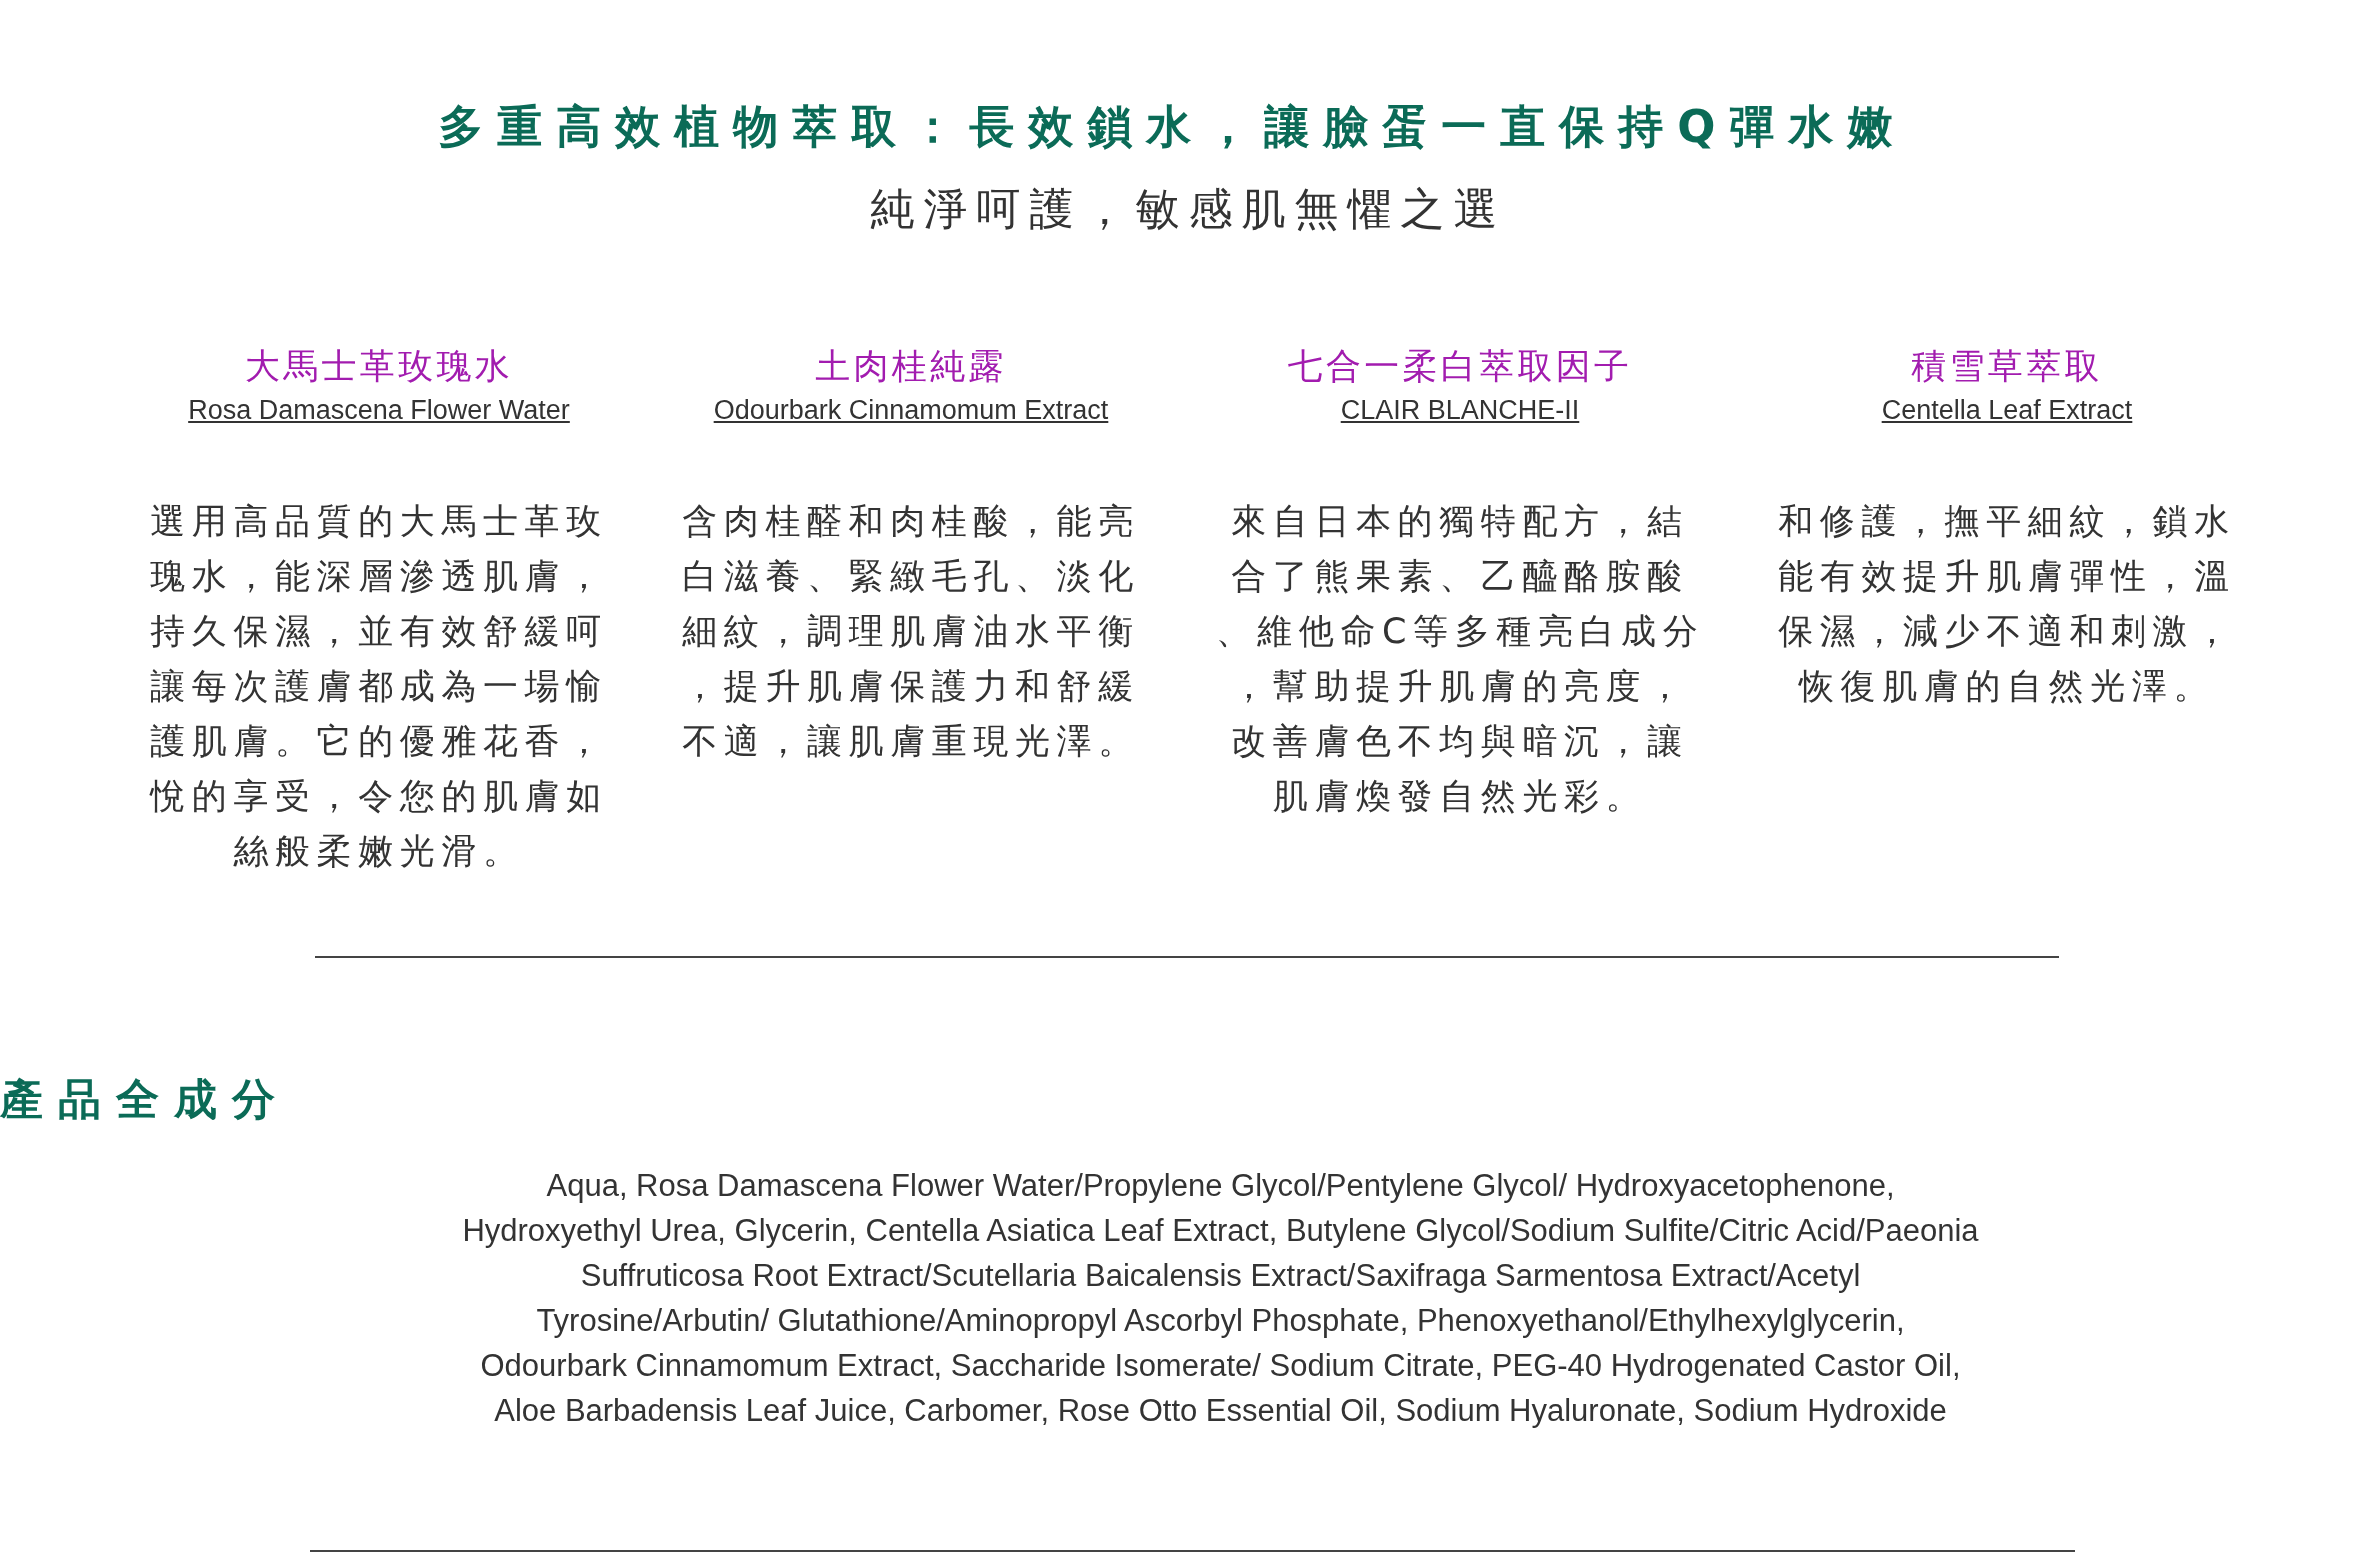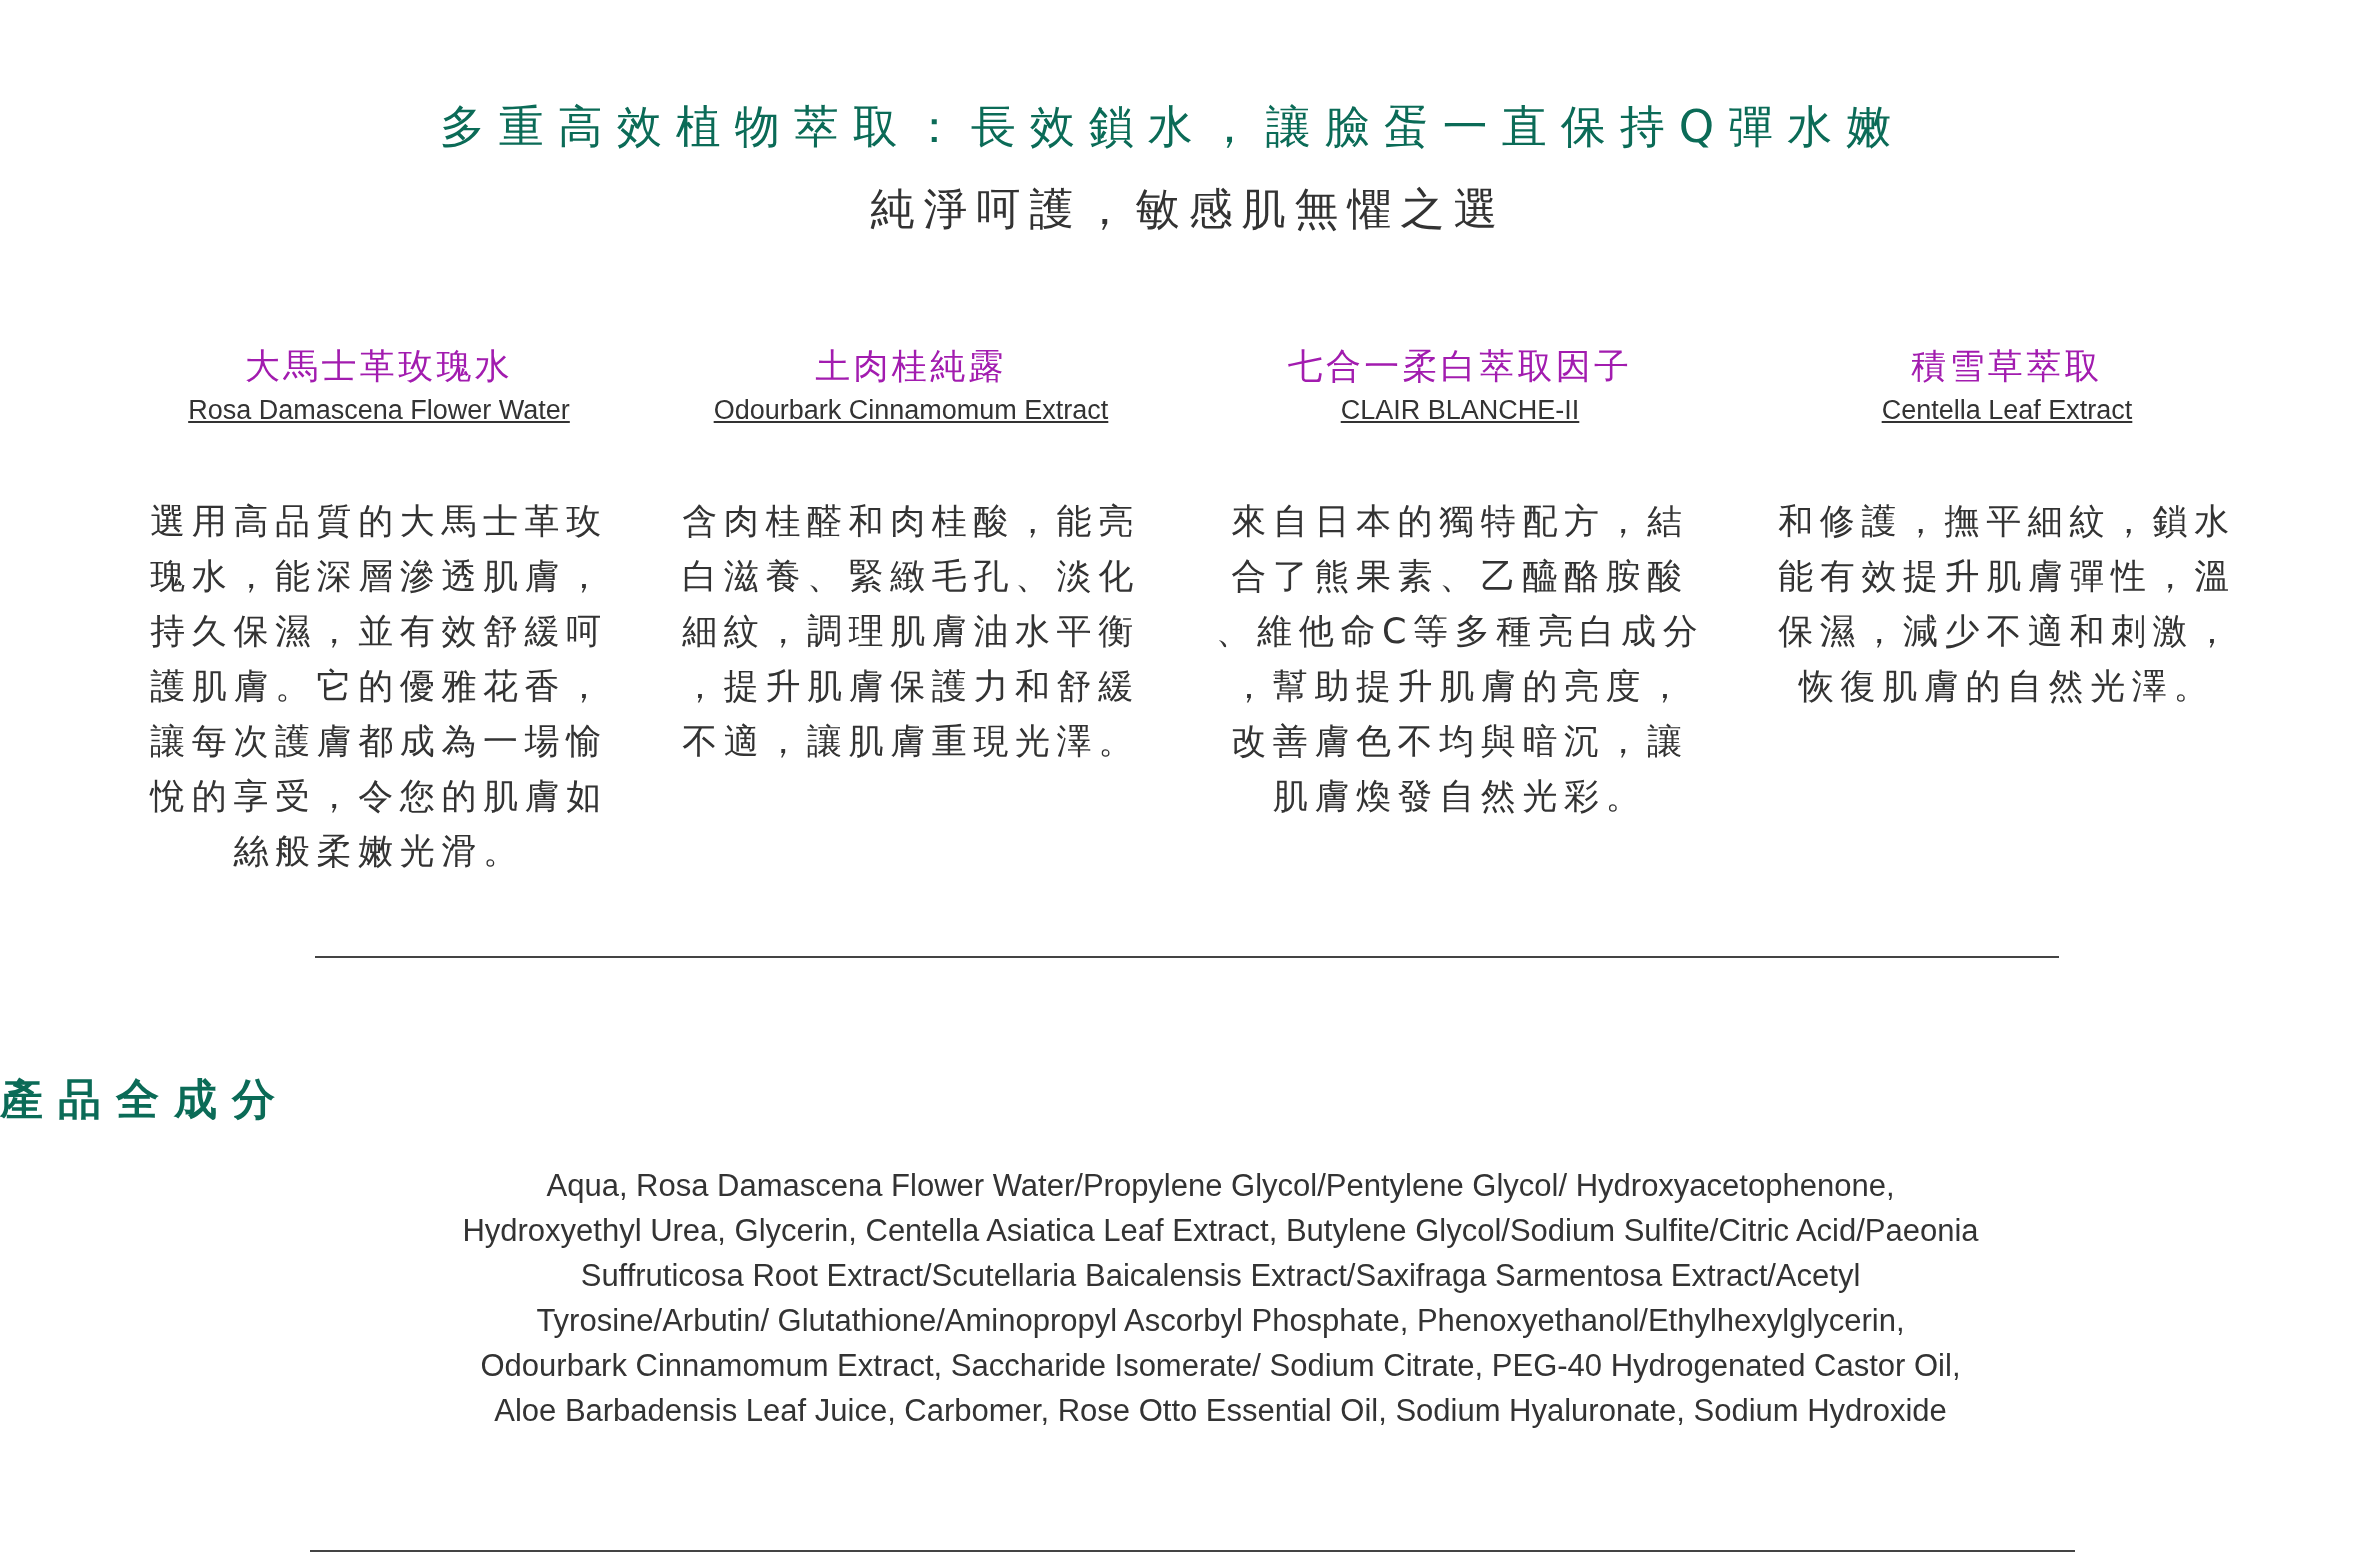--- a/index.html
+++ b/index.html
@@ -1,21 +1,21 @@
 <!DOCTYPE html>
 <html style="font-size:13.2px"><head>
 <meta charset="utf-8">
 <style>
   html, body { margin: 0; padding: 0; background: #ffffff; }
   body { width: 2377px; height: 1563px; position: relative; overflow: hidden;
          font-family: "DejaVu Sans", "Liberation Sans", sans-serif; color: #333333; }
   .abs { position: absolute; }
   .title {
     top: 98px; left: 0; width: 2345px; text-align: center;
-    font-size: 45px; font-weight: normal; letter-spacing: 14px; color: #0b6b57;
+    font-size: 45px; font-weight: bold; letter-spacing: 14px; color: #0b6b57;
     line-height: 58px; white-space: nowrap;
   }
   .subtitle {
     top: 184px; left: 0; width: 2377px; text-align: center;
     font-size: 44px; letter-spacing: 9px; color: #333333; line-height: 50px;
     white-space: nowrap;
   }
   .col {
     top: 341px; width: 546px; text-align: center;
   }
@@ -52,22 +52,22 @@
 <div class="abs title">多重高效植物萃取：長效鎖水，讓臉蛋一直保持Q彈水嫩</div>
 <div class="abs subtitle">純淨呵護，敏感肌無懼之選</div>
 
 <div class="abs col" style="left:106px;">
   <div class="col-cn">大馬士革玫瑰水</div>
   <div class="col-en">Rosa Damascena Flower Water</div>
   <div class="col-body">
     <div class="col-line">選用高品質的大馬士革玫</div>
     <div class="col-line">瑰水，能深層滲透肌膚，</div>
     <div class="col-line">持久保濕，並有效舒緩呵</div>
+    <div class="col-line">讓每次護膚都成為一場愉</div>
     <div class="col-line">護肌膚。它的優雅花香，</div>
-    <div class="col-line">讓每次護膚都成為一場愉</div>
     <div class="col-line">悅的享受，令您的肌膚如</div>
     <div class="col-line">絲般柔嫩光滑。</div>
   </div>
 </div>
 
 <div class="abs col" style="left:638px;">
   <div class="col-cn">土肉桂純露</div>
   <div class="col-en">Odourbark Cinnamomum Extract</div>
   <div class="col-body">
     <div class="col-line">含肉桂醛和肉桂酸，能亮</div>

